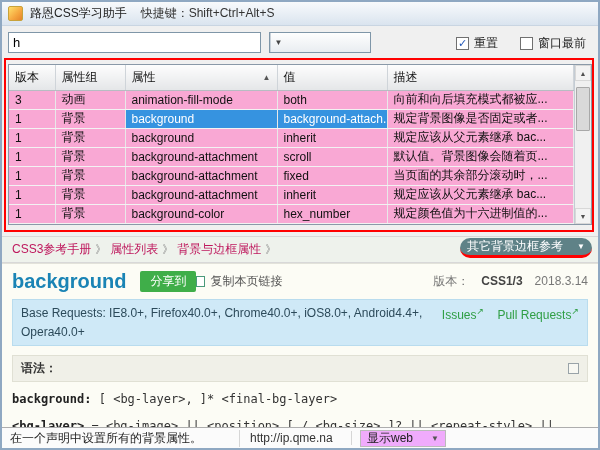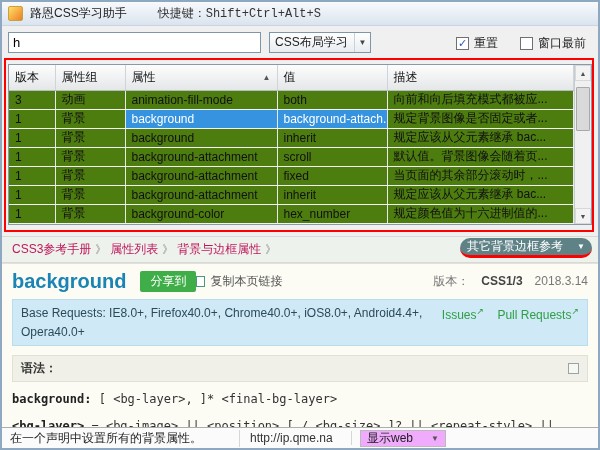--- a/index.html
+++ b/index.html
@@ -6,39 +6,39 @@
     font-family:"Liberation Sans","DejaVu Sans",sans-serif;}
   *{box-sizing:border-box;}
   .window{position:relative;width:600px;height:450px;border:2px solid #8fa8c2;
     background:#f0f0f0;overflow:hidden;}
   
   .titlebar{position:absolute;top:0;left:0;right:0;height:24px;
     background:linear-gradient(#f8fafc,#dae4ef);border-bottom:1px solid #c9d5e2;
     display:flex;align-items:center;font-size:12px;color:#222;}
   .app-icon{width:15px;height:15px;margin:0 7px 0 6px;border:1px solid #c8a23a;
     background:linear-gradient(135deg,#ffe06a 0%,#f5a53e 60%,#e4832b 100%);border-radius:2px;}
-  .titlebar .hotkey{margin-left:31px;color:#333;font-family:Liberation Mono, monospace;}
+  .titlebar .hotkey{margin-left:14px;color:#333;}
   
   .search-input{position:absolute;left:6px;top:30px;width:253px;height:21px;
     border:1px solid #7f96a8;padding:0 4px;font-size:13px;font-family:inherit;background:#fff;}
   .combo{border:1px solid #7f96a8;background:linear-gradient(#fefefe,#e9edf1);
     display:flex;align-items:center;font-size:12px;color:#222;}
   .combo .lbl{flex:1;padding-left:5px;white-space:nowrap;overflow:hidden;}
   .combo .arr{width:16px;text-align:center;font-size:8px;color:#444;
     border-left:1px solid #c9d1d9;align-self:stretch;display:flex;align-items:center;justify-content:center;}
   .mode-combo{position:absolute;left:267px;top:30px;width:102px;height:21px;}
   .checks{position:absolute;right:12px;top:33px;display:flex;gap:22px;font-size:12px;color:#222;}
   .check{display:flex;align-items:center;gap:5px;cursor:default;}
   .box{width:13px;height:13px;background:#fff;border:1px solid #707070;
     display:flex;align-items:center;justify-content:center;}
   .box .mk{display:none;font-size:11px;line-height:11px;color:#2257b8;font-weight:bold;}
   .check.checked .box .mk{display:block;}
   
   .tablewrap{position:absolute;left:6px;top:62px;width:584px;height:161px;
-    border:1px solid #8a99a8;background:#4d7c0f;display:flex;overflow:hidden;}
+    border:1px solid #8a99a8;background:#f9a8d4;display:flex;overflow:hidden;}
   table{border-collapse:collapse;table-layout:fixed;width:566px;font-size:12px;color:#111;}
   th{height:25px;font-weight:normal;text-align:left;padding:0 6px;
     background:linear-gradient(#fdfdfd,#e4e6e8);border-right:1px solid #cfd4d9;
     border-bottom:1px solid #b7bcc2;white-space:nowrap;overflow:hidden;}
   th .sort{float:right;font-size:8px;color:#555;margin-top:4px;}
   td{height:19px;padding:0 6px;white-space:nowrap;overflow:hidden;
     border-right:1px solid #e8e8e8;border-bottom:1px solid #f2f2f2;}
   td.sel{background:var(--selection_blue,#3693e0);color:#fff;}
   .vscroll{width:17px;background:#f0f0f0;border-left:1px solid #c4ccd4;
     display:flex;flex-direction:column;}
@@ -103,21 +103,20 @@
 <div class="window">
 
   <div class="titlebar">
     <span class="app-icon"></span>
     <span>路恩CSS学习助手</span>
     <span class="hotkey">快捷键：Shift+Ctrl+Alt+S</span>
   </div>
 
   <input class="search-input" type="text" value="h" style="">
   <div class="combo mode-combo">
-    <span class="lbl">CSS布局学习</span>
     <span class="arr">▼</span>
   </div>
   <div class="checks">
     <span class="check checked">
       <span class="box">
           <span class="mk">✓</span>
         </span>
       <span>重置</span>
     </span>
     <span class="check">

